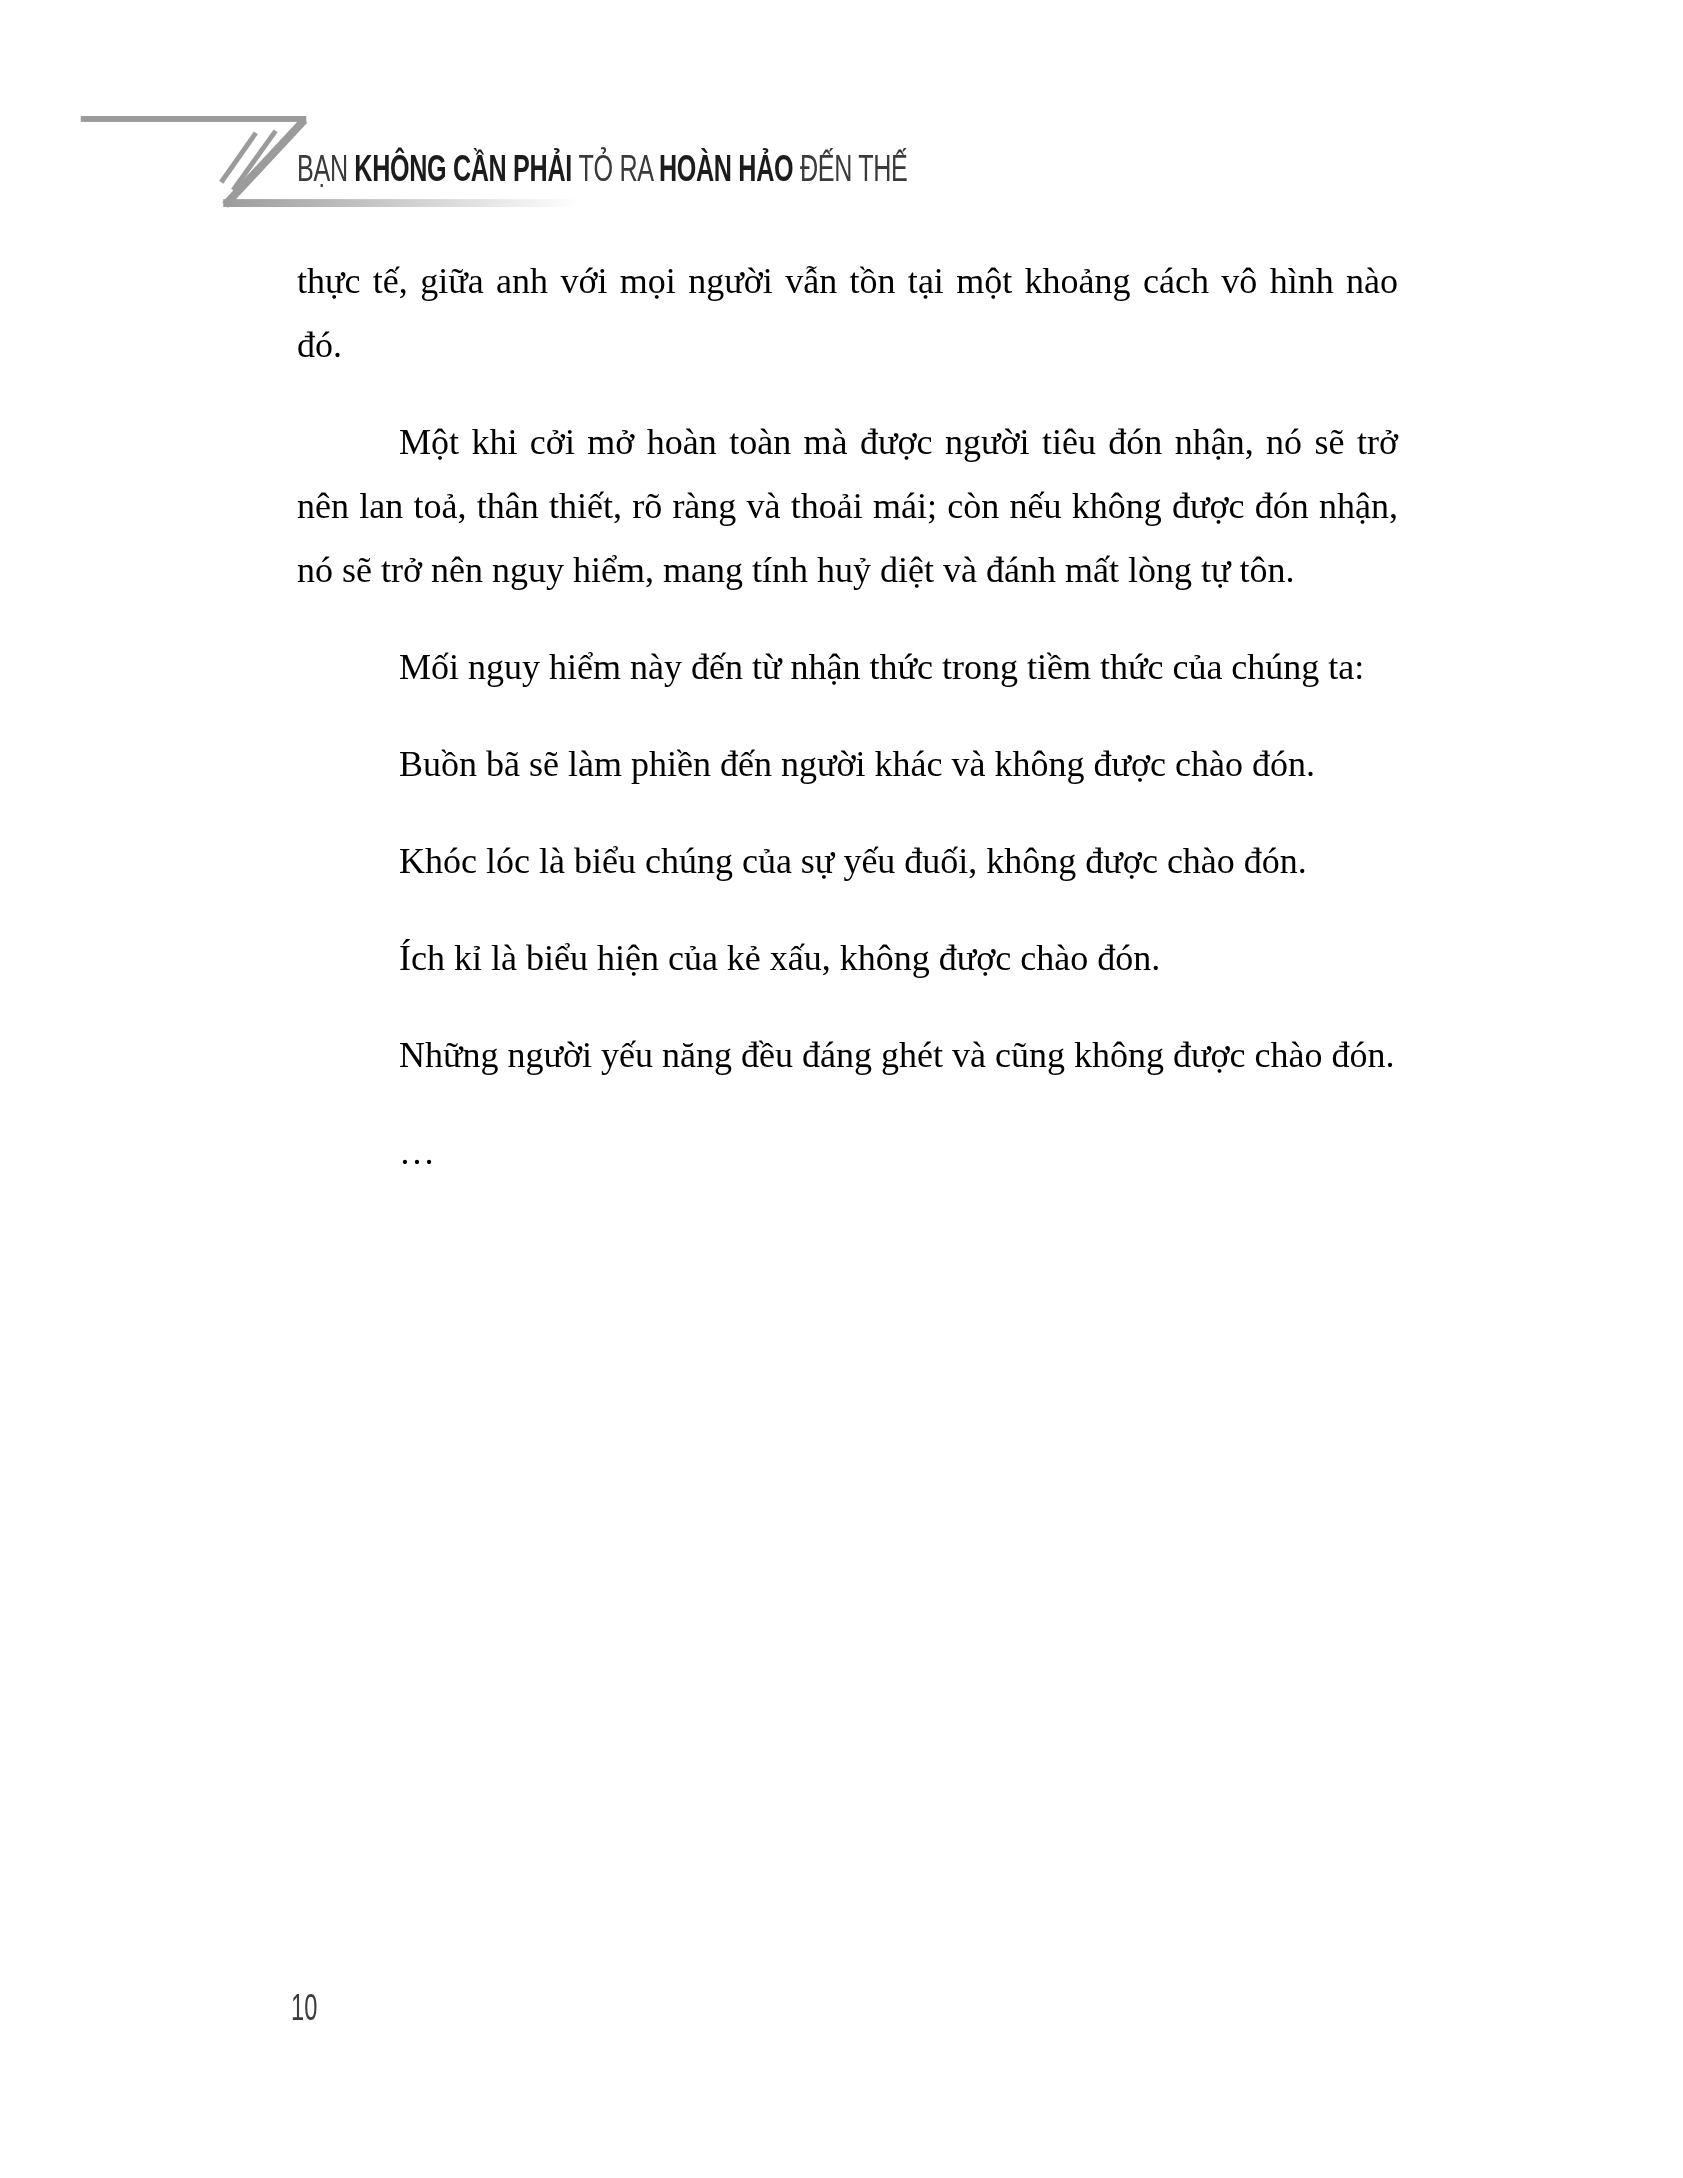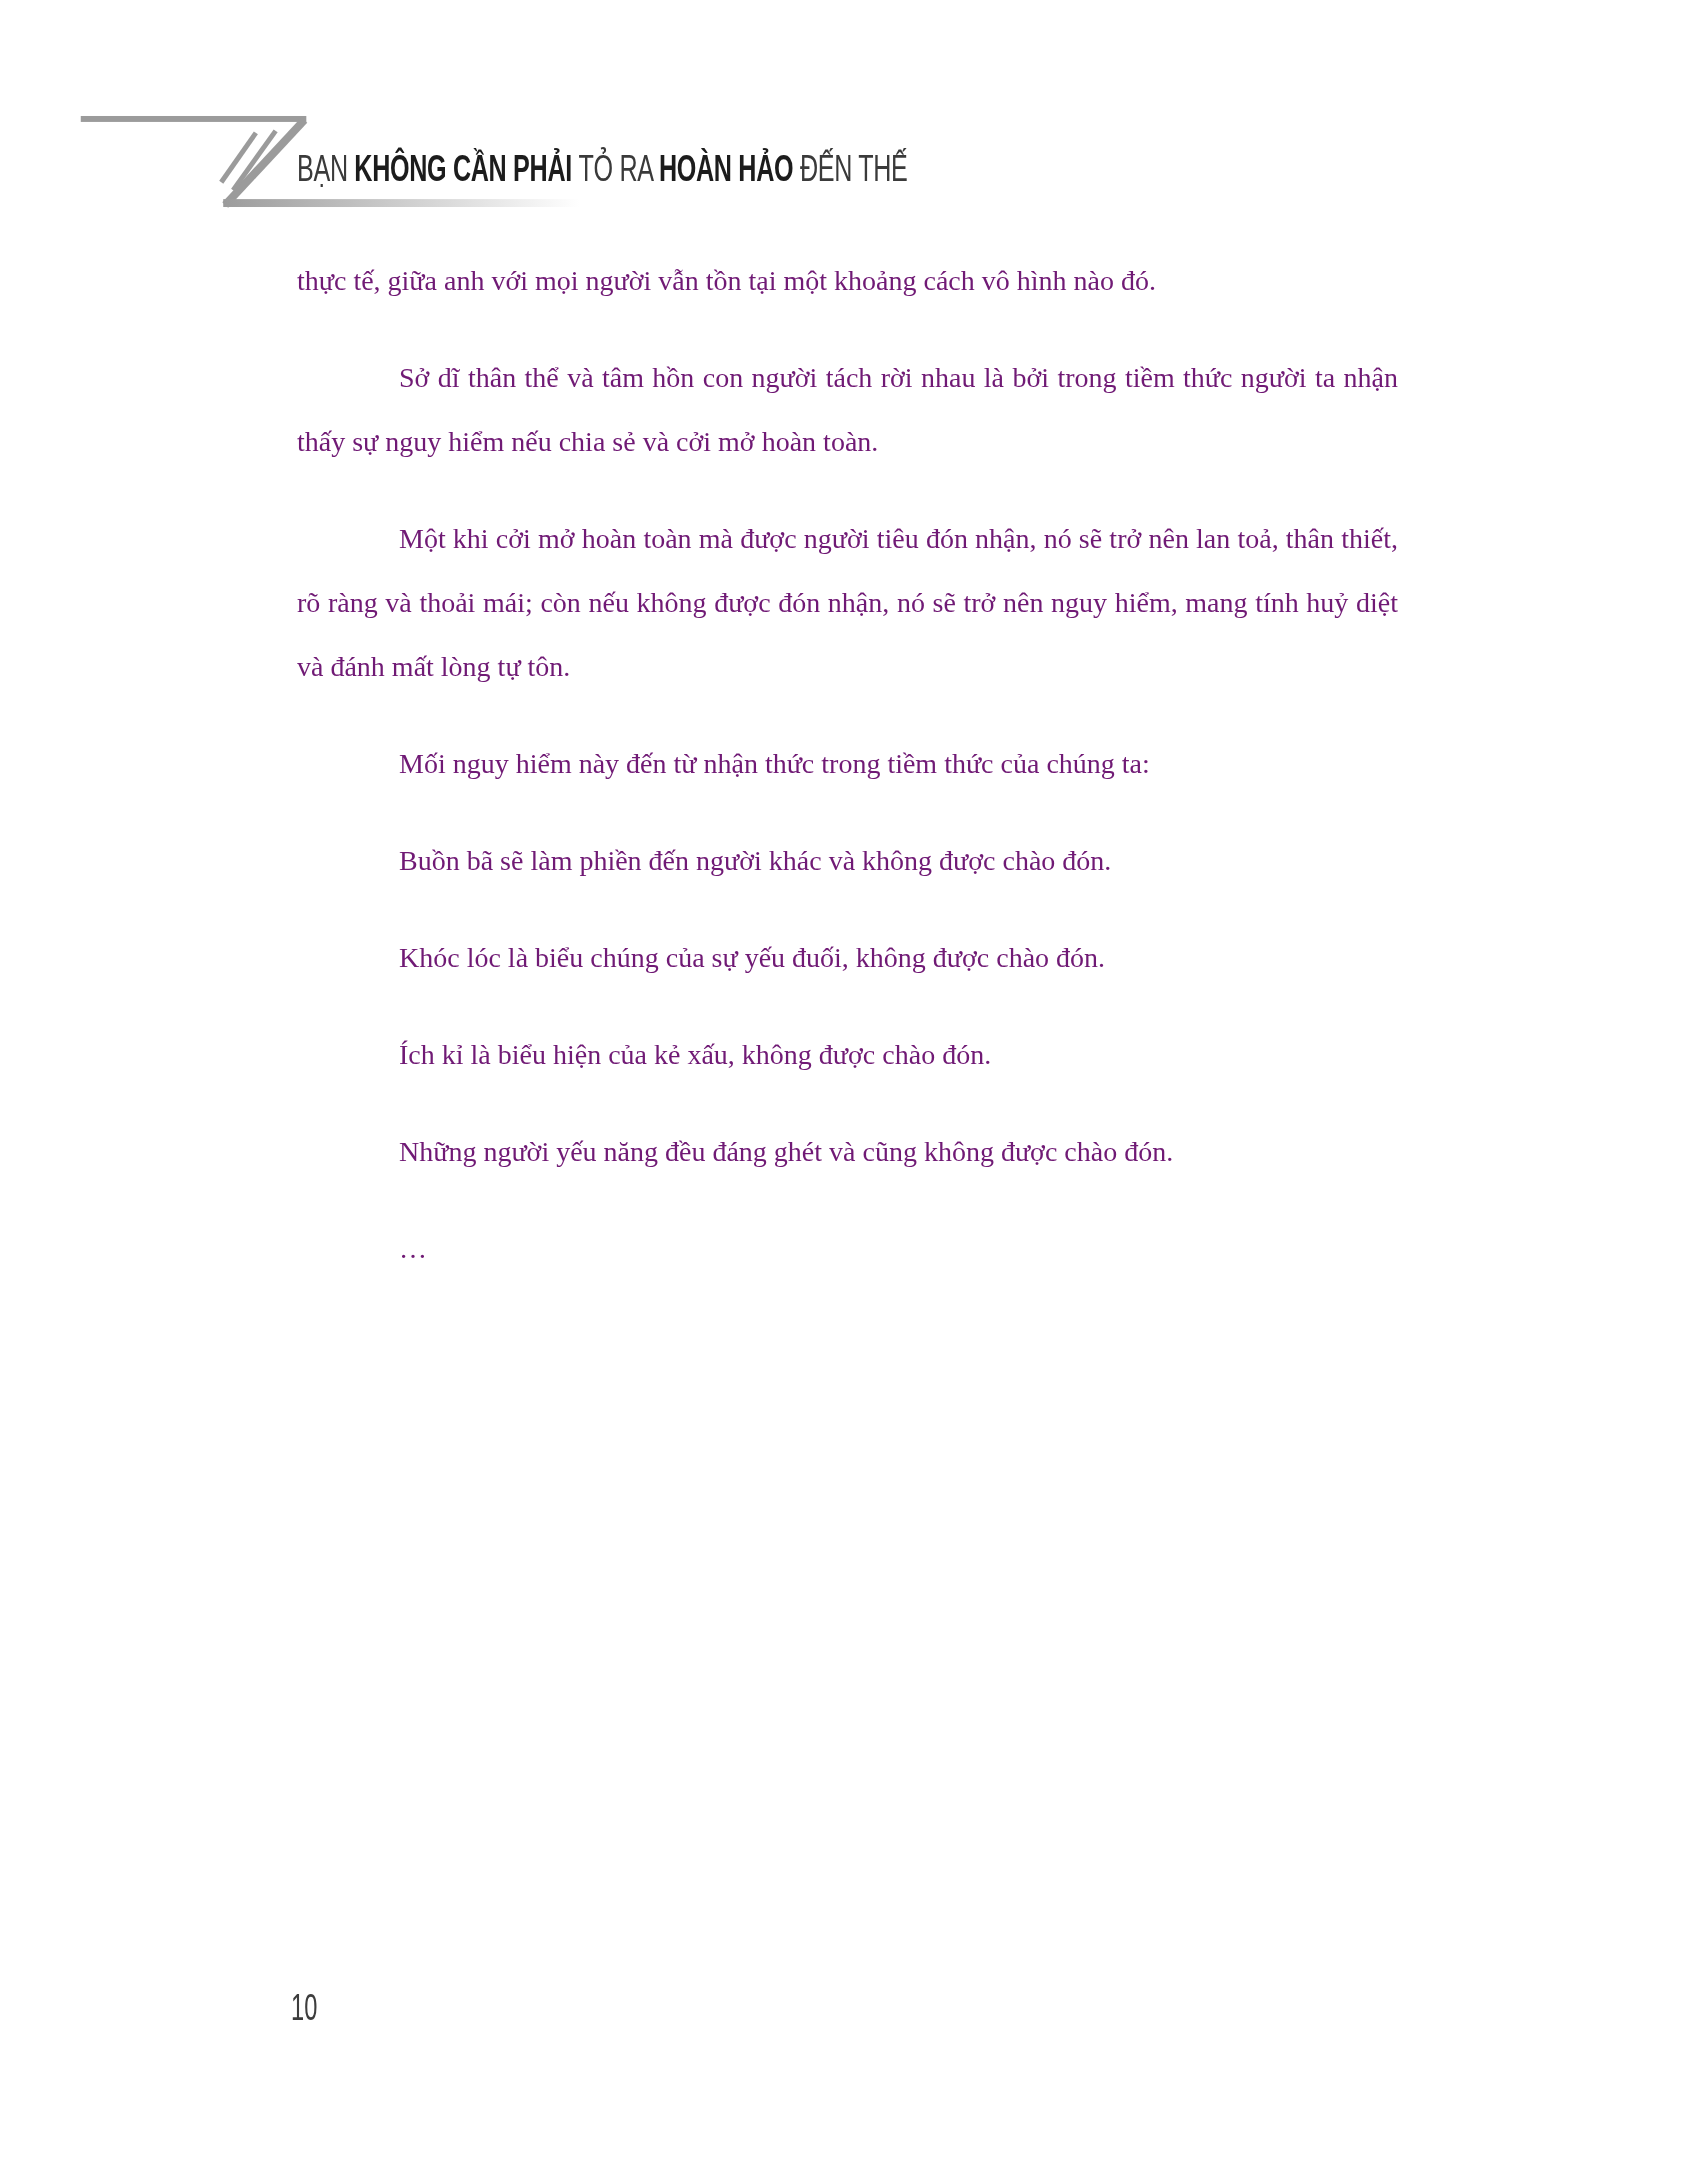--- a/index.html
+++ b/index.html
@@ -25,23 +25,23 @@
     transform-origin:0 50%;
   }
   .header-title .seg-bold{font-weight:700;color:#1c1c1c;}
   .header-title .seg-light{font-weight:400;color:#3a3a3a;}
   
   .body-text{
     position:absolute;left:297px;top:249px;width:1101px;
   }
   .para{
     margin:0;
-    font-size:28px;line-height:64px;
+    font-size:36px;line-height:64px;
     text-align:justify;
-    color:#701a75;
+    color:#000000;
   }
   .para + .para{margin-top:33px;}
   .para.indent{text-indent:102px;}
   .para.quote{}
   .para.justify-last{text-align-last:justify;}
   
   .page-number{
     position:absolute;left:291px;top:1988px;
     font-family:"Liberation Sans",sans-serif;
     font-size:37px;line-height:40px;
@@ -67,21 +67,20 @@
     <line x1="248" y1="13" x2="168" y2="99" stroke="#9b9b9b" stroke-width="8"></line>
     <line x1="219" y1="24" x2="176" y2="84" stroke="#9b9b9b" stroke-width="5"></line>
     <line x1="199" y1="26" x2="164" y2="76" stroke="#9b9b9b" stroke-width="5"></line>
     <rect x="166" y="93" width="360" height="8" fill="url(#fade)"></rect>
   </svg>
 
   <div class="header-title" id="header-title"><span class="seg-light">BẠN </span><span class="seg-bold">KHÔNG CẦN PHẢI </span><span class="seg-light">TỎ RA </span><span class="seg-bold">HOÀN HẢO </span><span class="seg-light">ĐẾN THẾ</span></div>
 
   <div class="body-text" id="body-text">
       <p class="para">thực tế, giữa anh với mọi người vẫn tồn tại một khoảng cách vô hình nào đó.</p>
-      <p class="para indent">Sở dĩ thân thể và tâm hồn con người tách rời nhau là bởi trong tiềm thức người ta nhận thấy sự nguy hiểm nếu chia sẻ và cởi mở hoàn toàn.</p>
       <p class="para indent">Một khi cởi mở hoàn toàn mà được người tiêu đón nhận, nó sẽ trở nên lan toả, thân thiết, rõ ràng và thoải mái; còn nếu không được đón nhận, nó sẽ trở nên nguy hiểm, mang tính huỷ diệt và đánh mất lòng tự tôn.</p>
       <p class="para indent">Mối nguy hiểm này đến từ nhận thức trong tiềm thức của chúng ta:</p>
       <p class="para indent quote">Buồn bã sẽ làm phiền đến người khác và không được chào đón.</p>
       <p class="para indent quote">Khóc lóc là biểu chúng của sự yếu đuối, không được chào đón.</p>
       <p class="para indent quote">Ích kỉ là biểu hiện của kẻ xấu, không được chào đón.</p>
       <p class="para indent quote">Những người yếu năng đều đáng ghét và cũng không được chào đón.</p>
       <p class="para indent">…</p>
     </div>
 
   <div class="page-number">10</div>

